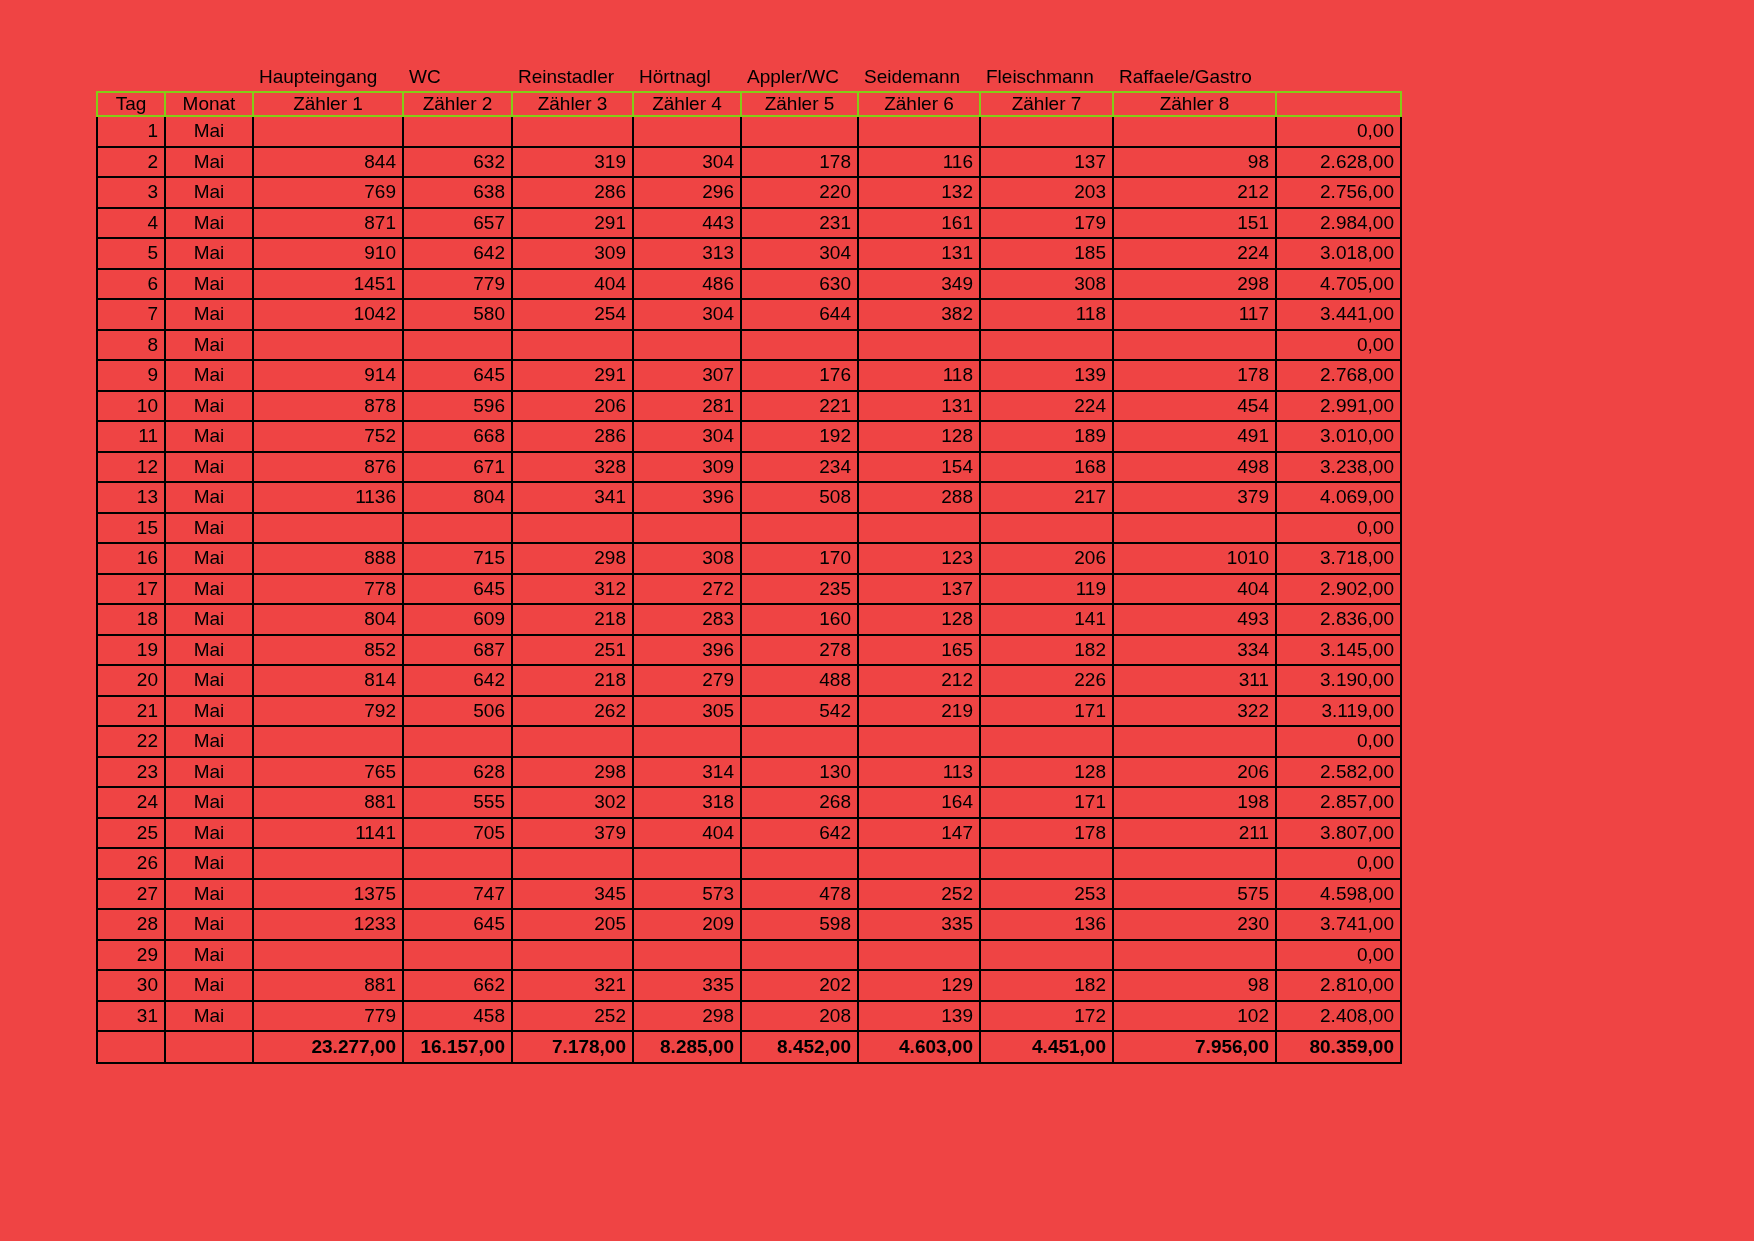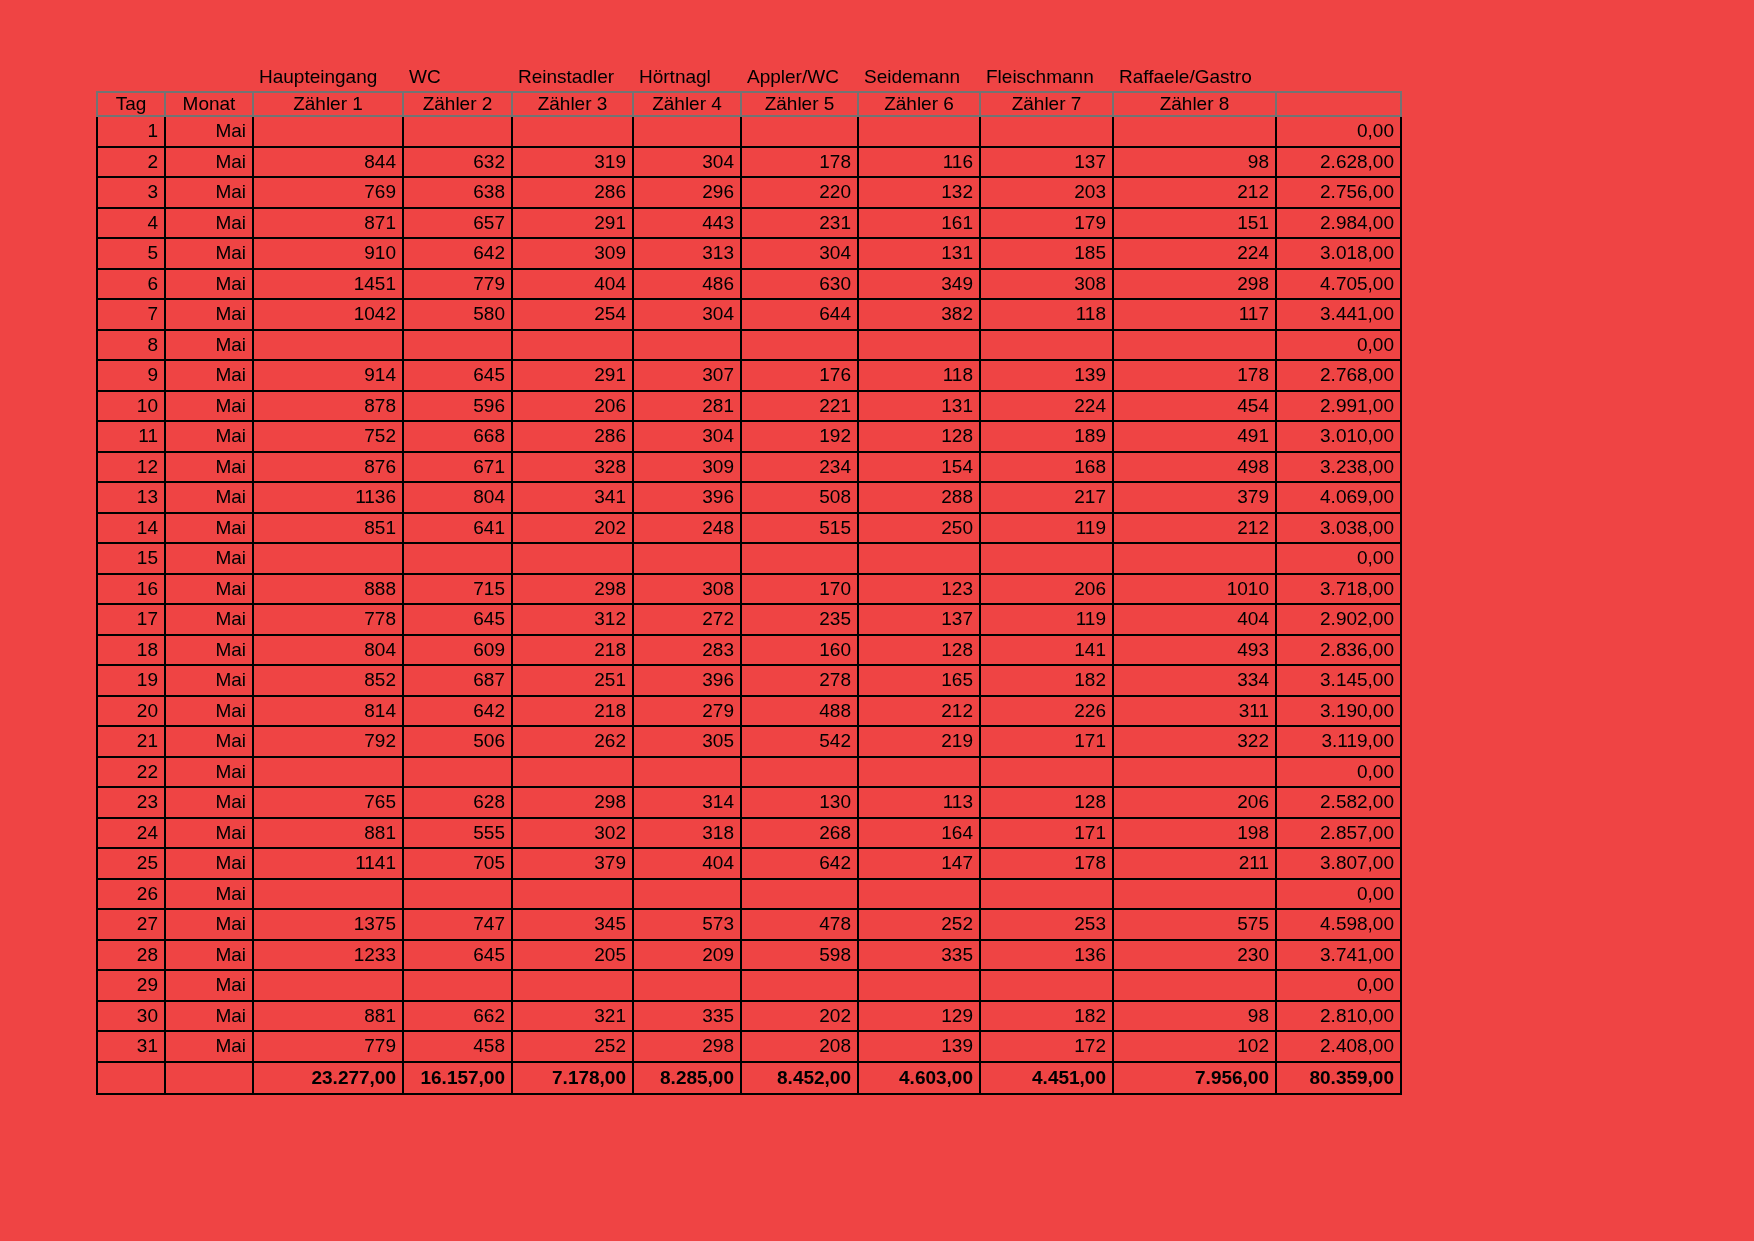--- a/index.html
+++ b/index.html
@@ -27,33 +27,33 @@
     box-sizing: border-box;
   }
   tr.labels td {
     border: none;
     height: 26px;
     text-align: left;
     vertical-align: bottom;
     padding: 0 0 3px 6px;
   }
   tr.header td {
-    border: 2px solid #737373;
+    border: 2px solid #84cc16;
     height: 23px;
     text-align: center;
     vertical-align: middle;
   }
   tr.data td, tr.totals td {
     border: 2px solid #000000;
     height: 30.5px;
     vertical-align: middle;
   }
   tr.totals td { height: 32px; font-weight: bold; border-radius: 7px; }
   td.num { text-align: right; }
-  td.txt { text-align: right; padding-left: 4px; }
+  td.txt { text-align: center; padding-left: 4px; }
   td.bold { font-weight: normal; }
 </style>
 </head>
 <body>
 
 <div class="canvas">
   <table class="counter-table">
     <colgroup>
       <col style="width:68px">
         <col style="width:88px">
@@ -259,33 +259,20 @@
           <td class="num">804</td>
           <td class="num">341</td>
           <td class="num">396</td>
           <td class="num">508</td>
           <td class="num">288</td>
           <td class="num">217</td>
           <td class="num">379</td>
           <td class="num bold">4.069,00</td>
         </tr>
         <tr class="data">
-          <td class="num">14</td>
-          <td class="txt">Mai</td>
-          <td class="num">851</td>
-          <td class="num">641</td>
-          <td class="num">202</td>
-          <td class="num">248</td>
-          <td class="num">515</td>
-          <td class="num">250</td>
-          <td class="num">119</td>
-          <td class="num">212</td>
-          <td class="num bold">3.038,00</td>
-        </tr>
-        <tr class="data">
           <td class="num">15</td>
           <td class="txt">Mai</td>
           <td class="num"></td>
           <td class="num"></td>
           <td class="num"></td>
           <td class="num"></td>
           <td class="num"></td>
           <td class="num"></td>
           <td class="num"></td>
           <td class="num"></td>

